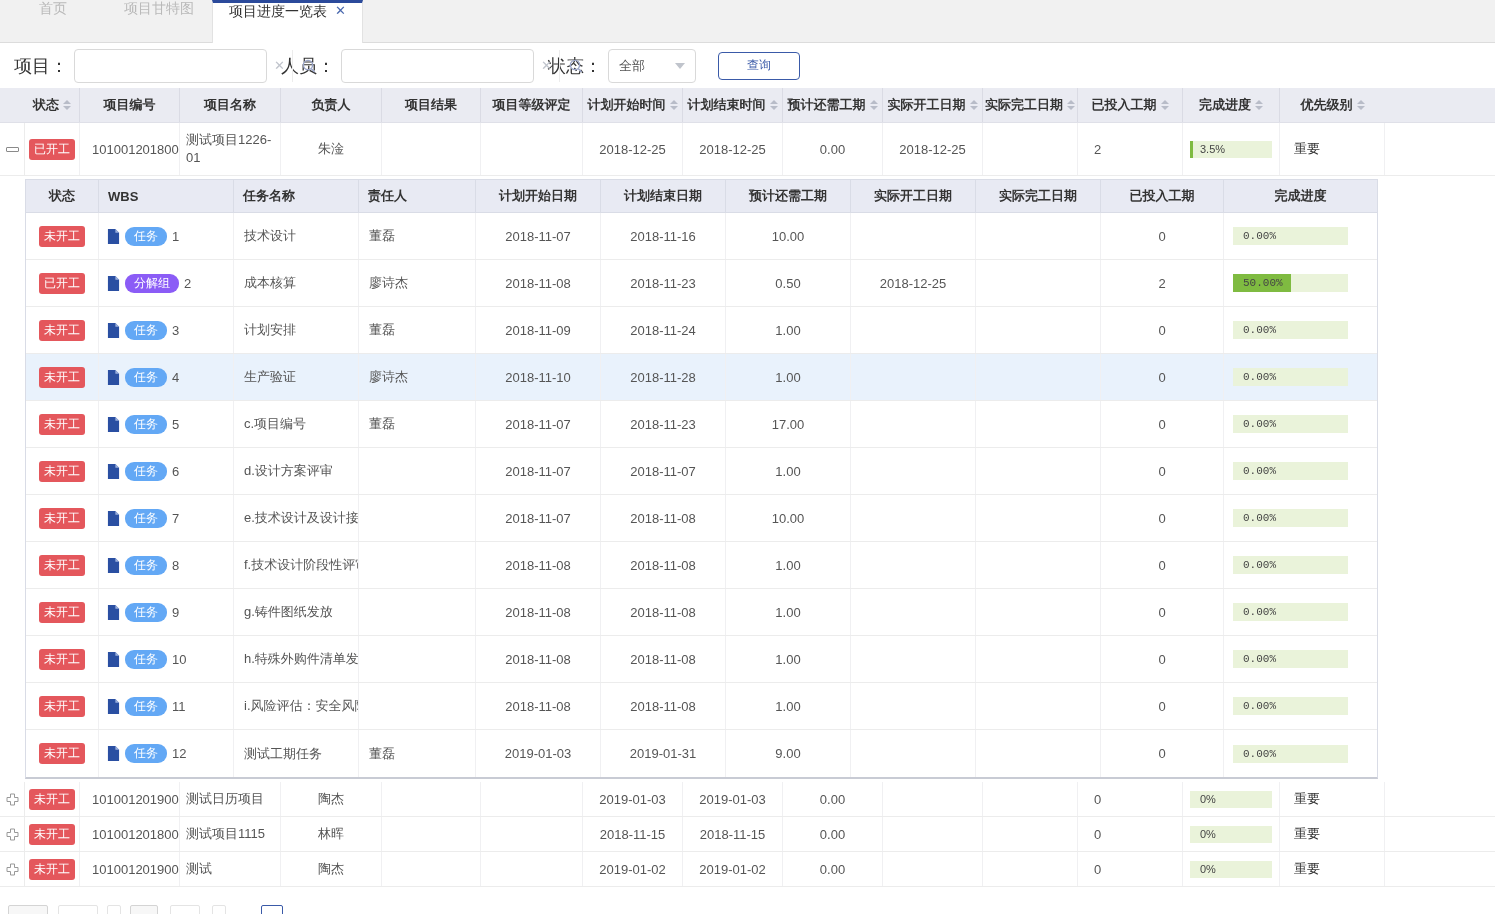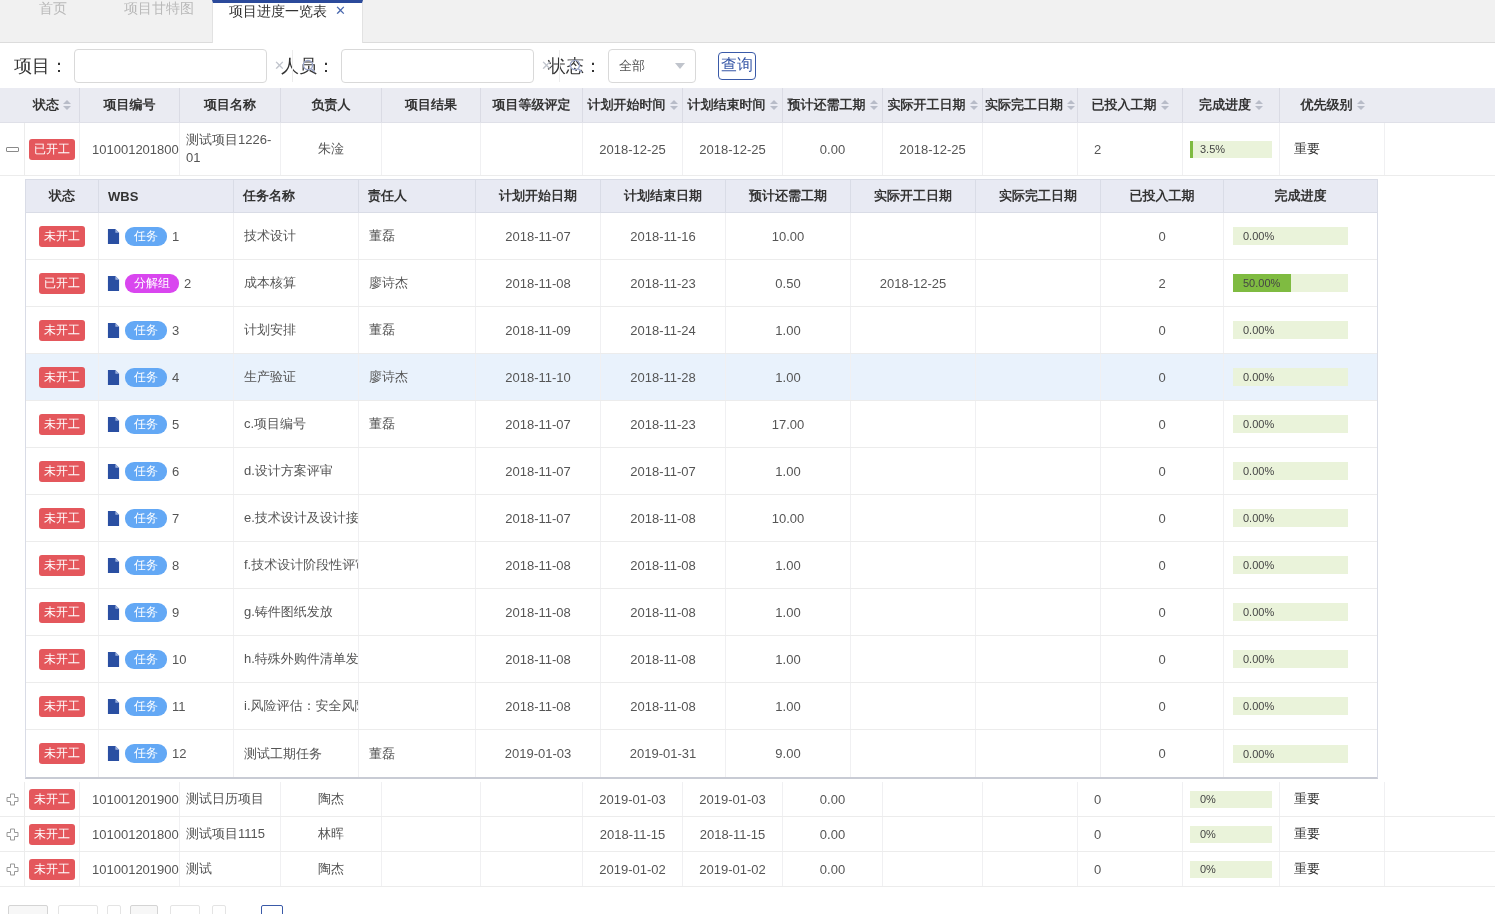--- a/index.html
+++ b/index.html
@@ -19,22 +19,22 @@
   .flabel { color:#333; font-size:18px; margin-right:6px; white-space:nowrap; }
   .fsearch { position:relative; width:193px; height:34px; border:1px solid #d9d9d9; border-radius:4px;
     display:flex; align-items:center; background:#fff; margin-right:14px; }
   .fsearch input { flex:1; border:none; outline:none; height:100%; padding:0 8px; font-size:13px; background:transparent; }
   .clear-x { color:#c0c4cc; font-size:13px; padding:0 7px; cursor:pointer; }
   .mag-wrap { height:100%; display:flex; align-items:center; padding:0 8px; border-left:1px solid #ececec; cursor:pointer; }
   .fselect { position:relative; width:88px; height:34px; border:1px solid #d9d9d9; border-radius:4px;
     display:flex; align-items:center; padding:0 10px; color:#555; cursor:pointer; margin-right:22px; }
   .caret { margin-left:auto; width:0; height:0; border-left:5px solid transparent;
     border-right:5px solid transparent; border-top:6px solid #c0c4cc; }
-  .qbtn { height:28px; padding:0 2px; border:1px solid #3a5aa8; border-radius:4px; background:#fff;
-    color:#3a5aa8; font-size:16px; cursor:pointer; }
+  .qbtn { height:28px; padding:0 28px; border:1px solid #3a5aa8; border-radius:4px; background:#fff;
+    color:#3a5aa8; font-size:12px; cursor:pointer; }
 
   
   .mgrid { display:grid;
     grid-template-columns:25px 55px 100px 101px 101px 99px 102px 100px 100px 100px 100px 95px 105px 97px 105px 1fr; }
   .mhead { height:35px; background:#eaebf2; border-bottom:1px solid #dfe0e8; }
   .mhead::after { content:""; }
   .hc { display:flex; align-items:center; justify-content:center; gap:4px; font-weight:bold;
     color:#333; border-right:1px solid #dadbe4; height:100%; cursor:pointer; white-space:nowrap; overflow:hidden; }
   .hc:last-child, .hc.nob { border-right:none; }
   .sorter { display:none; flex-direction:column; gap:2px; }
@@ -64,29 +64,29 @@
   .shead { height:33px; background:#e8eaf3; border-bottom:1px solid #d9dce6; }
   .shc { display:flex; align-items:center; justify-content:center; font-weight:bold; color:#333;
     border-right:1px solid #d9dce6; height:100%; }
   .shc.al { justify-content:flex-start; padding-left:9px; }
   .shc:last-child { border-right:none; }
   .srow { height:47px; border-bottom:1px solid #ececec; background:#fff; }
   .srow.highlighted { background:#e9f2fc; }
   .srow:last-child { border-bottom:none; }
   .sc { display:flex; align-items:center; border-right:1px solid #f0f0f2; height:100%;
     overflow:hidden; white-space:nowrap; color:#555; }
-  .sc:last-child { border-right:none; }
+  .sc:last-child { border-right:none;font-family:Liberation Mono, monospace; }
   .sc.ac { justify-content:center; }
   .sc.al { padding-left:10px; }
   .sc.stat { justify-content:center; }
   .sc.wbs { padding-left:8px; gap:5px; }
 
   .pill { color:#fff; font-size:12px; padding:1px 9px; border-radius:9px; white-space:nowrap; }
   .pill-task { background:#63a8f5; }
-  .pill-group { background:#d946ef;text-align:right; }
+  .pill-group { background:#8b5cf6;text-align:right; }
   .wbsno { color:#555; }
 
   
   .pbar { position:relative; background:#eaf3da; height:18px; width:115px; margin-left:9px; overflow:hidden; }
   .pbar-main { height:17px; width:82px; margin-left:7px; }
   .pfill { position:absolute; left:0; top:0; bottom:0; background:#7fbb41; }
   .plabel { position:absolute; left:10px; top:50%; transform:translateY(-50%); font-size:11px; color:#454545; }
 
   
   .plus-icon { stroke:#999; fill:none; cursor:pointer; }

